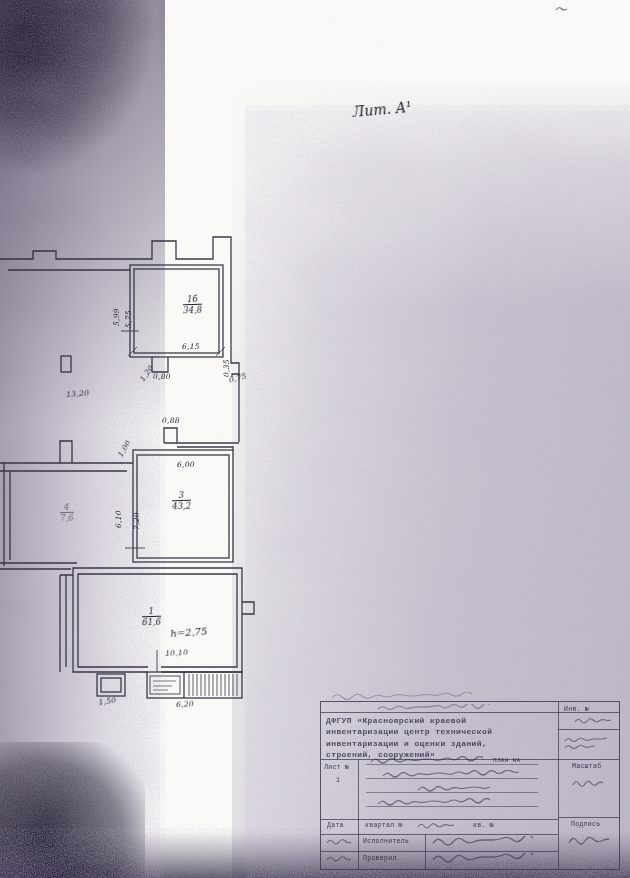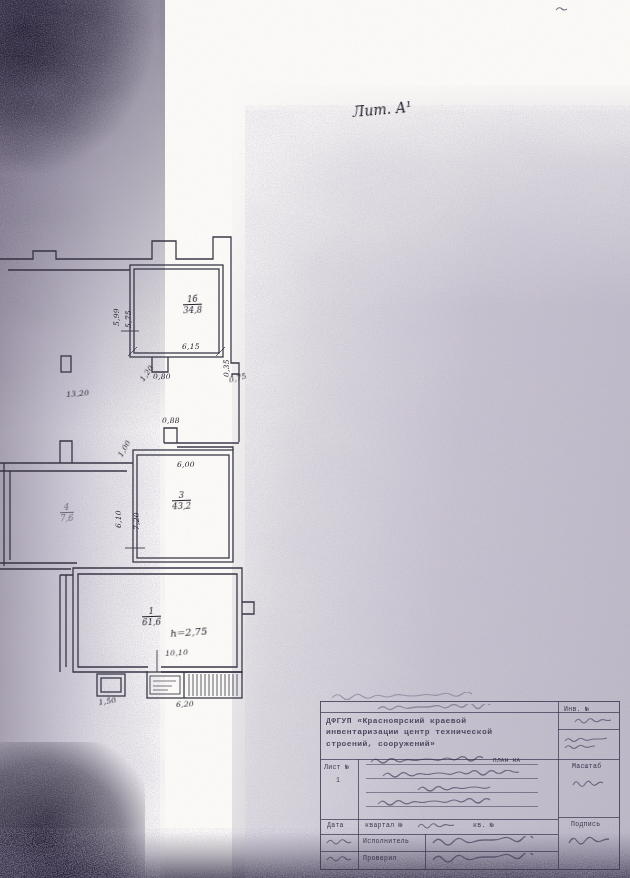--- a/index.html
+++ b/index.html
@@ -186,20 +186,21 @@
     <div class="vl" style="left:37px;top:57px;height:110px"></div>
     <div class="vl" style="left:104px;top:132px;height:35px"></div>
 
     <svg class="scribble" style="left:55px;top:2px;opacity:.4" width="120" height="8" viewBox="0 0 120 8">
       <path d="M2 5 q4 -4 8 -1 t8 0 t8 -1 t8 1 t8 -1 t8 0 t8 -1 t8 1 t8 -1 t8 0 t8 -1 t8 1 t8 0 t8 -1" stroke="#3a3754" stroke-width="1.3" fill="none"></path>
     </svg>
 
     <div class="tb-org">
       <div>ДФГУП «Красноярский краевой</div>
       <div>инвентаризации центр технической</div>
+      <div>инвентаризации и оценки зданий,</div>
       <div>строений, сооружений»</div>
     </div>
 
     <span class="tb-label" style="left:243px;top:4px">Инв. №</span>
     <svg class="scribble" style="left:252px;top:14px" width="40" height="9" viewBox="0 0 40 9">
       <path d="M2 6 q3 -5 6 -1 t6 0 t6 -1 t6 1 t6 -1 t6 0" stroke="#3a3754" stroke-width="1.1" fill="none"></path>
     </svg>
     <svg class="scribble" style="left:242px;top:34px" width="52" height="16" viewBox="0 0 52 16">
       <path d="M2 5 q3 -4 6 -1 t6 0 t6 -1 t6 1 t6 -1 t6 0 t6 -1 M2 12 q3 -4 6 -1 t6 0 t6 -1 t6 1 t6 -1" stroke="#3a3754" stroke-width="1.1" fill="none"></path>
     </svg>

